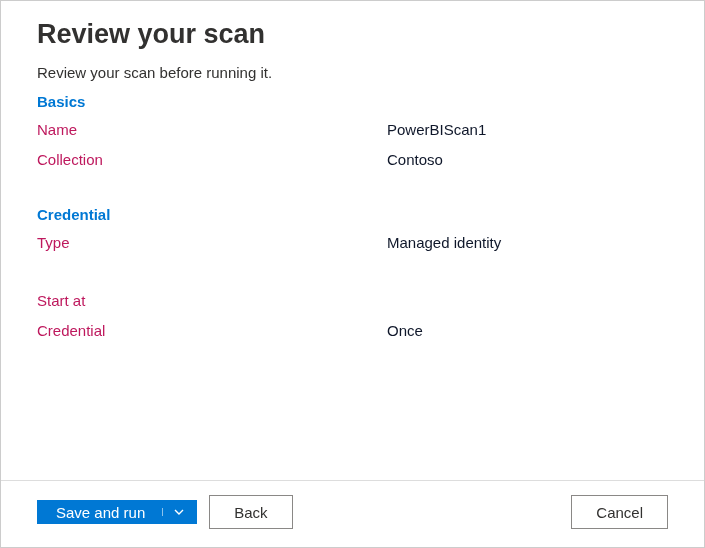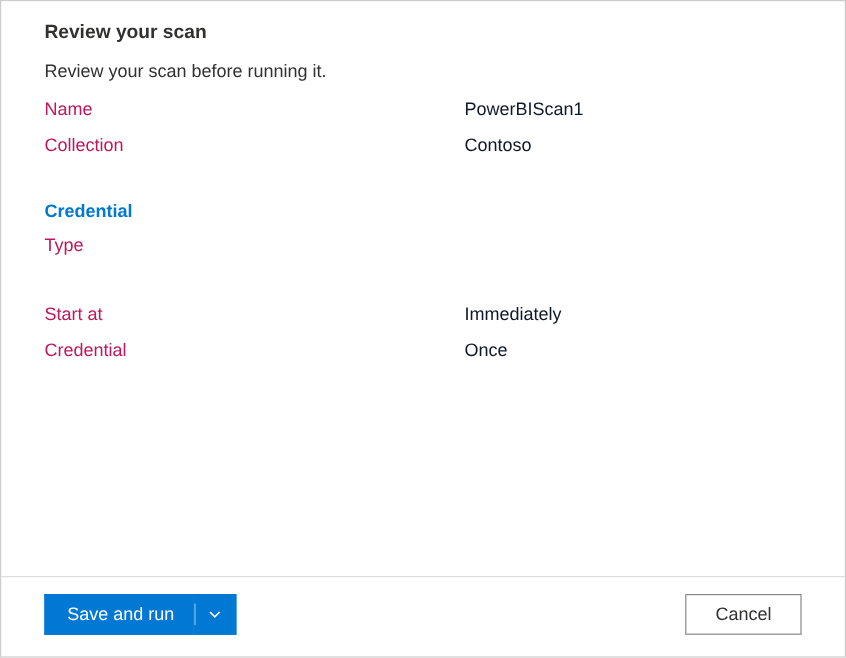--- a/index.html
+++ b/index.html
@@ -15,21 +15,21 @@
       border: 1px solid #ccc;
       display: flex;
       flex-direction: column;
     }
     .content {
       flex: 1;
       padding: 18px 36px 0 36px;
       overflow: auto;
     }
     .page-title {
-      font-size: 16px;
+      font-size: 27px;
       font-weight: 600;
       color: #323130;
       margin-bottom: 14px;
     }
     .page-subtitle {
       font-size: 15px;
       color: #323130;
       margin-bottom: 12px;
     }
     .section-title {
@@ -71,21 +71,21 @@
       background: #fff;
       color: #323130;
       cursor: pointer;
       display: inline-flex;
       align-items: center;
       justify-content: center;
     }
     .btn-split {
       display: inline-flex;
       align-items: stretch;
-      height: 34px;
+      height: 24px;
     }
     .btn-primary {
       background: #0078d4;
       color: #fff;
       border: 1px solid #0078d4;
       padding: 0 16px 0 18px;
       font-size: 15px;
       cursor: pointer;
       display: flex;
       align-items: center;
@@ -122,53 +122,55 @@
     }
   </style>
 </head>
 <body>
 
 <div class="content">
   <h1 class="page-title">Review your scan</h1>
   <p class="page-subtitle">Review your scan before running it.</p>
 
   <div class="section">
+    <div class="section-title">Basics</div>
     <div class="row">
       <div class="row-label">Name</div>
       <div class="row-value">PowerBIScan1</div>
     </div>
     <div class="row">
       <div class="row-label">Collection</div>
       <div class="row-value">Contoso</div>
     </div>
   </div>
 
   <div class="section">
     <div class="section-title">Credential</div>
     <div class="row">
       <div class="row-label">Type</div>
+      <div class="row-value">Managed identity</div>
     </div>
   </div>
 
   <div class="section">
     <div class="row">
       <div class="row-label">Start at</div>
-      <div class="row-value">Immediately</div>
     </div>
     <div class="row">
       <div class="row-label">Credential</div>
       <div class="row-value">Once</div>
     </div>
   </div>
 </div>
 
 <div class="footer">
   <div class="btn-split">
     <button class="btn-primary">Save and run</button>
     <button class="btn-primary-chevron">
       <svg class="chevron-svg" viewBox="0 0 12 12" fill="none" stroke="white" stroke-width="1.4">
         <polyline points="2,4 6,8 10,4"></polyline>
       </svg>
     </button>
   </div>
+  <button class="btn">Back</button>
   <div class="spacer"></div>
   <button class="btn">Cancel</button>
 </div>
 
 </body></html>

